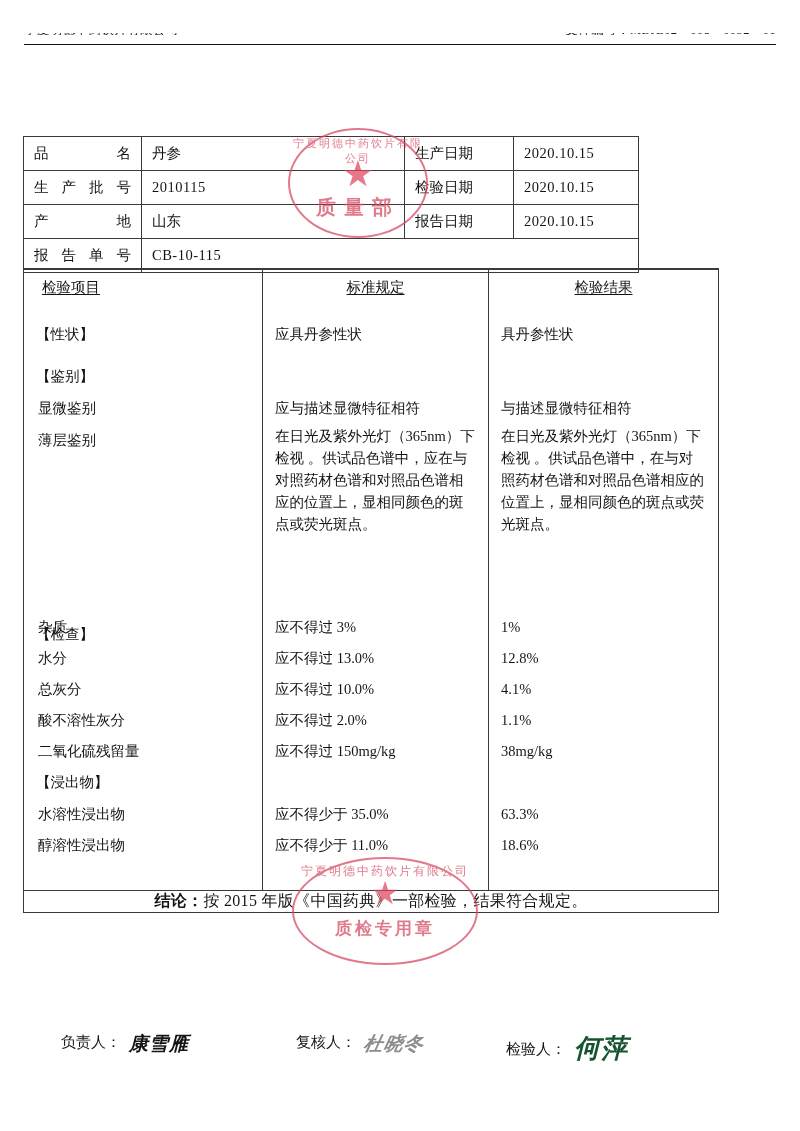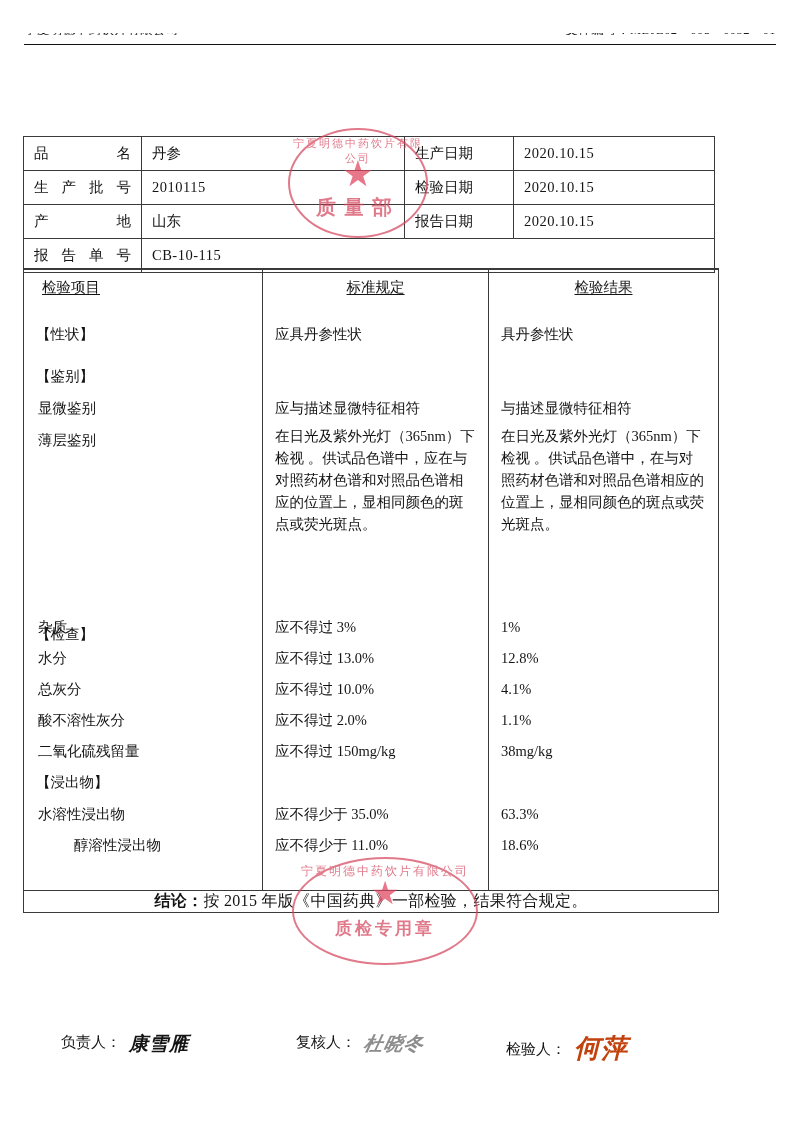--- a/index.html
+++ b/index.html
@@ -60,21 +60,21 @@
     font-size: 29px;
     font-weight: bold;
     letter-spacing: 3px;
     font-family: "Liberation Serif", "DejaVu Serif", serif;
   }
 
   
   .tbl {
     position: absolute;
     left: 23px;
-    width: 692px;
+    width: 616px;
     border-collapse: collapse;
     table-layout: fixed;
   }
   .tbl td {
     border: 1px solid #3a3a3a;
     padding: 0 10px;
     font-size: 14.5px;
     vertical-align: middle;
     background: transparent;
   }
@@ -179,21 +179,21 @@
   #sig-manager  { left: 5px; }
   #sig-reviewer { left: 240px; }
   #sig-inspector{ left: 450px; }
   #sig-reviewer .sig-value {
     color: #8d8d8d;
     font-size: 19px;
     transform: skewX(-12deg);
     display: inline-block;
   }
   #sig-manager .sig-value { font-size: 19px; }
-  #sig-inspector .sig-value { font-size: 26px; color: #c2410c; }
+  #sig-inspector .sig-value { font-size: 26px; color: #14532d; }
 
   
   .seal {
     position: absolute;
     border-radius: 50%;
     border: 2.6px solid #d5485f;
     color: #d5485f;
     opacity: 0.72;
     pointer-events: none;
   }
@@ -302,21 +302,21 @@
             <div class="line" style="left:14px; top:130px;">显微鉴别</div>
             <div class="line" style="left:14px; top:162px;">薄层鉴别</div>
             <div class="line bracket" style="left:12px; top:317px;margin-top:39px;">【检查】</div>
             <div class="line" style="left:14px; top:349px;">杂质</div>
             <div class="line" style="left:14px; top:380px;">水分</div>
             <div class="line" style="left:14px; top:411px;">总灰分</div>
             <div class="line" style="left:14px; top:442px;">酸不溶性灰分</div>
             <div class="line" style="left:14px; top:473px;">二氧化硫残留量</div>
             <div class="line bracket" style="left:12px; top:504px;">【浸出物】</div>
             <div class="line" style="left:14px; top:536px;">水溶性浸出物</div>
-            <div class="line" style="left:14px; top:567px;margin-left:36px;">醇溶性浸出物</div>
+            <div class="line" style="left:14px; top:567px;">醇溶性浸出物</div>
           </div>
         </td>
 
         <td class="col-std">
           <div class="cellbody">
             <div class="line" style="left:12px; top:56px;">应具丹参性状</div>
             <div class="line" style="left:12px; top:130px;">应与描述显微特征相符</div>
             <div class="line wrap" style="left:12px; top:155px; width:202px;">在日光及紫外光灯（365nm）下检视 。供试品色谱中，应在与对照药材色谱和对照品色谱相应的位置上，显相同颜色的斑点或荧光斑点。</div>
             <div class="line" style="left:12px; top:349px;">应不得过 3%</div>
             <div class="line" style="left:12px; top:380px;">应不得过 13.0%</div>

